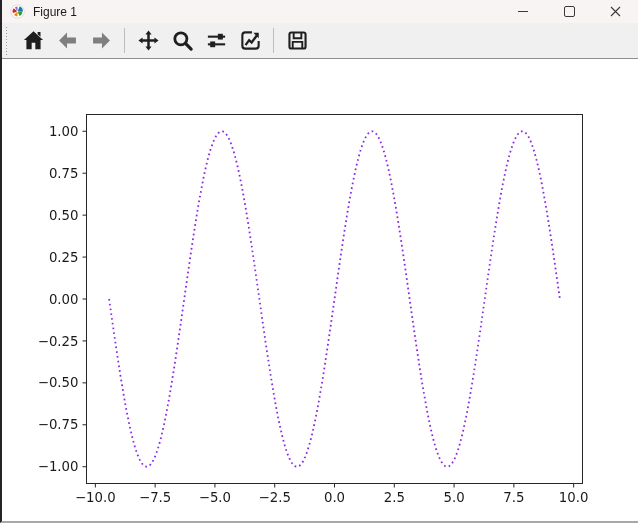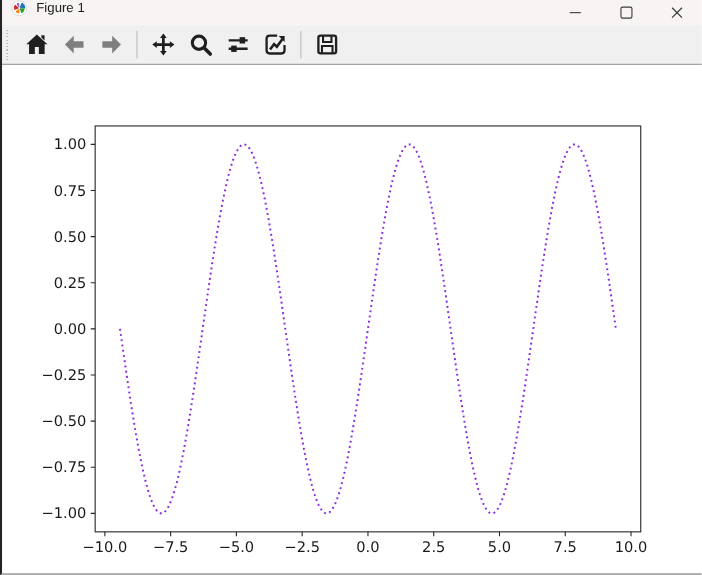--- a/index.html
+++ b/index.html
@@ -2,21 +2,21 @@
 <html><head>
 <meta charset="utf-8">
 <style>
   html, body { margin: 0; padding: 0; width: 638px; height: 523px; overflow: hidden;
                font-family: "Liberation Sans", sans-serif; background: #ffffff; }
   .window { position: relative; width: 636px; height: 521px;
             border-left: 2px solid #242424; border-bottom: 2px solid #a8a8a8;
             background: #ffffff; }
 
   
-  .titlebar { height: 23px; background: #f8f4f3; display: flex; }
+  .titlebar { height: 23px; background: #f8f4f3; display: flex; align-items: center; }
   .titlebar .app-icon { width: 15px; height: 15px; margin-left: 8px; flex: 0 0 auto; }
   .titlebar .title { margin-left: 8px; font-size: 12px; color: #1b1b1b; }
   .winbtns { margin-left: auto; display: flex; height: 100%; }
   .winbtn { width: 46px; height: 100%; display: flex; align-items: center; justify-content: center; }
   .glyph-min { width: 10px; height: 1px; background: #3a3a3a; }
   .glyph-max { width: 9px; height: 9px; border: 1px solid #3a3a3a; border-radius: 2px; }
 
   
   .toolbar { height: 35px; background: #f0f0f0; border-bottom: 1px solid #8e8e8e;
              display: flex; align-items: center; }

